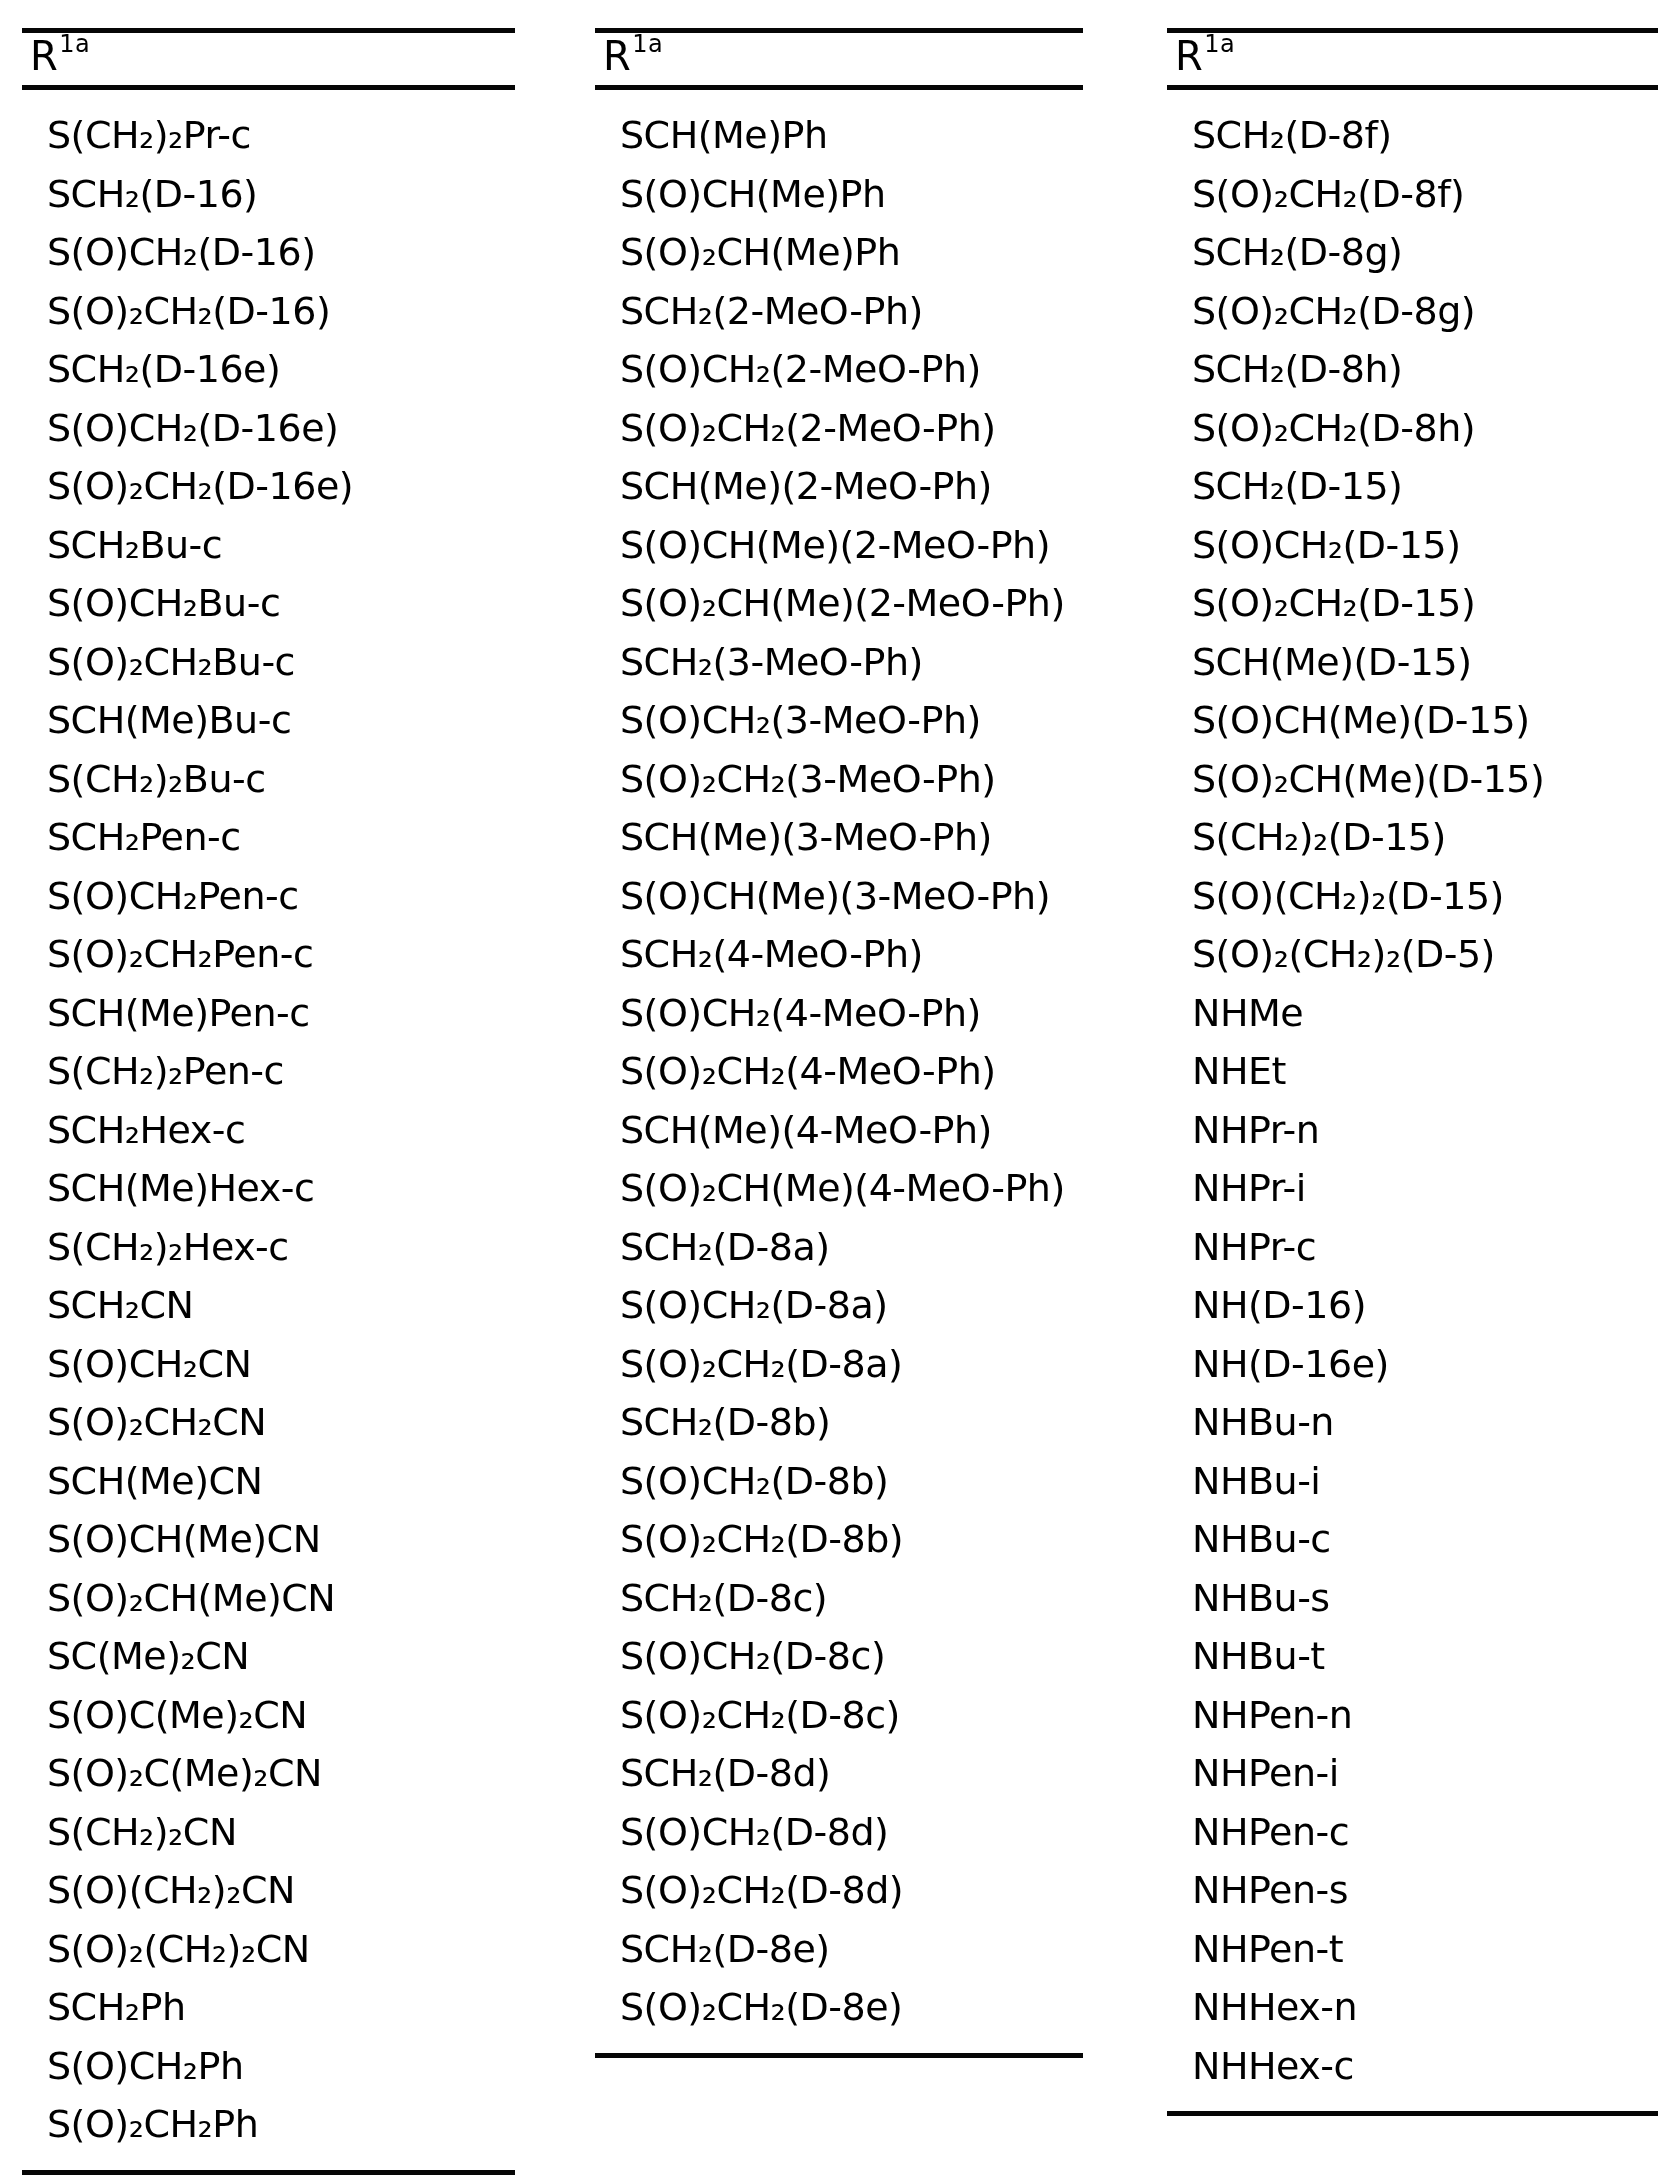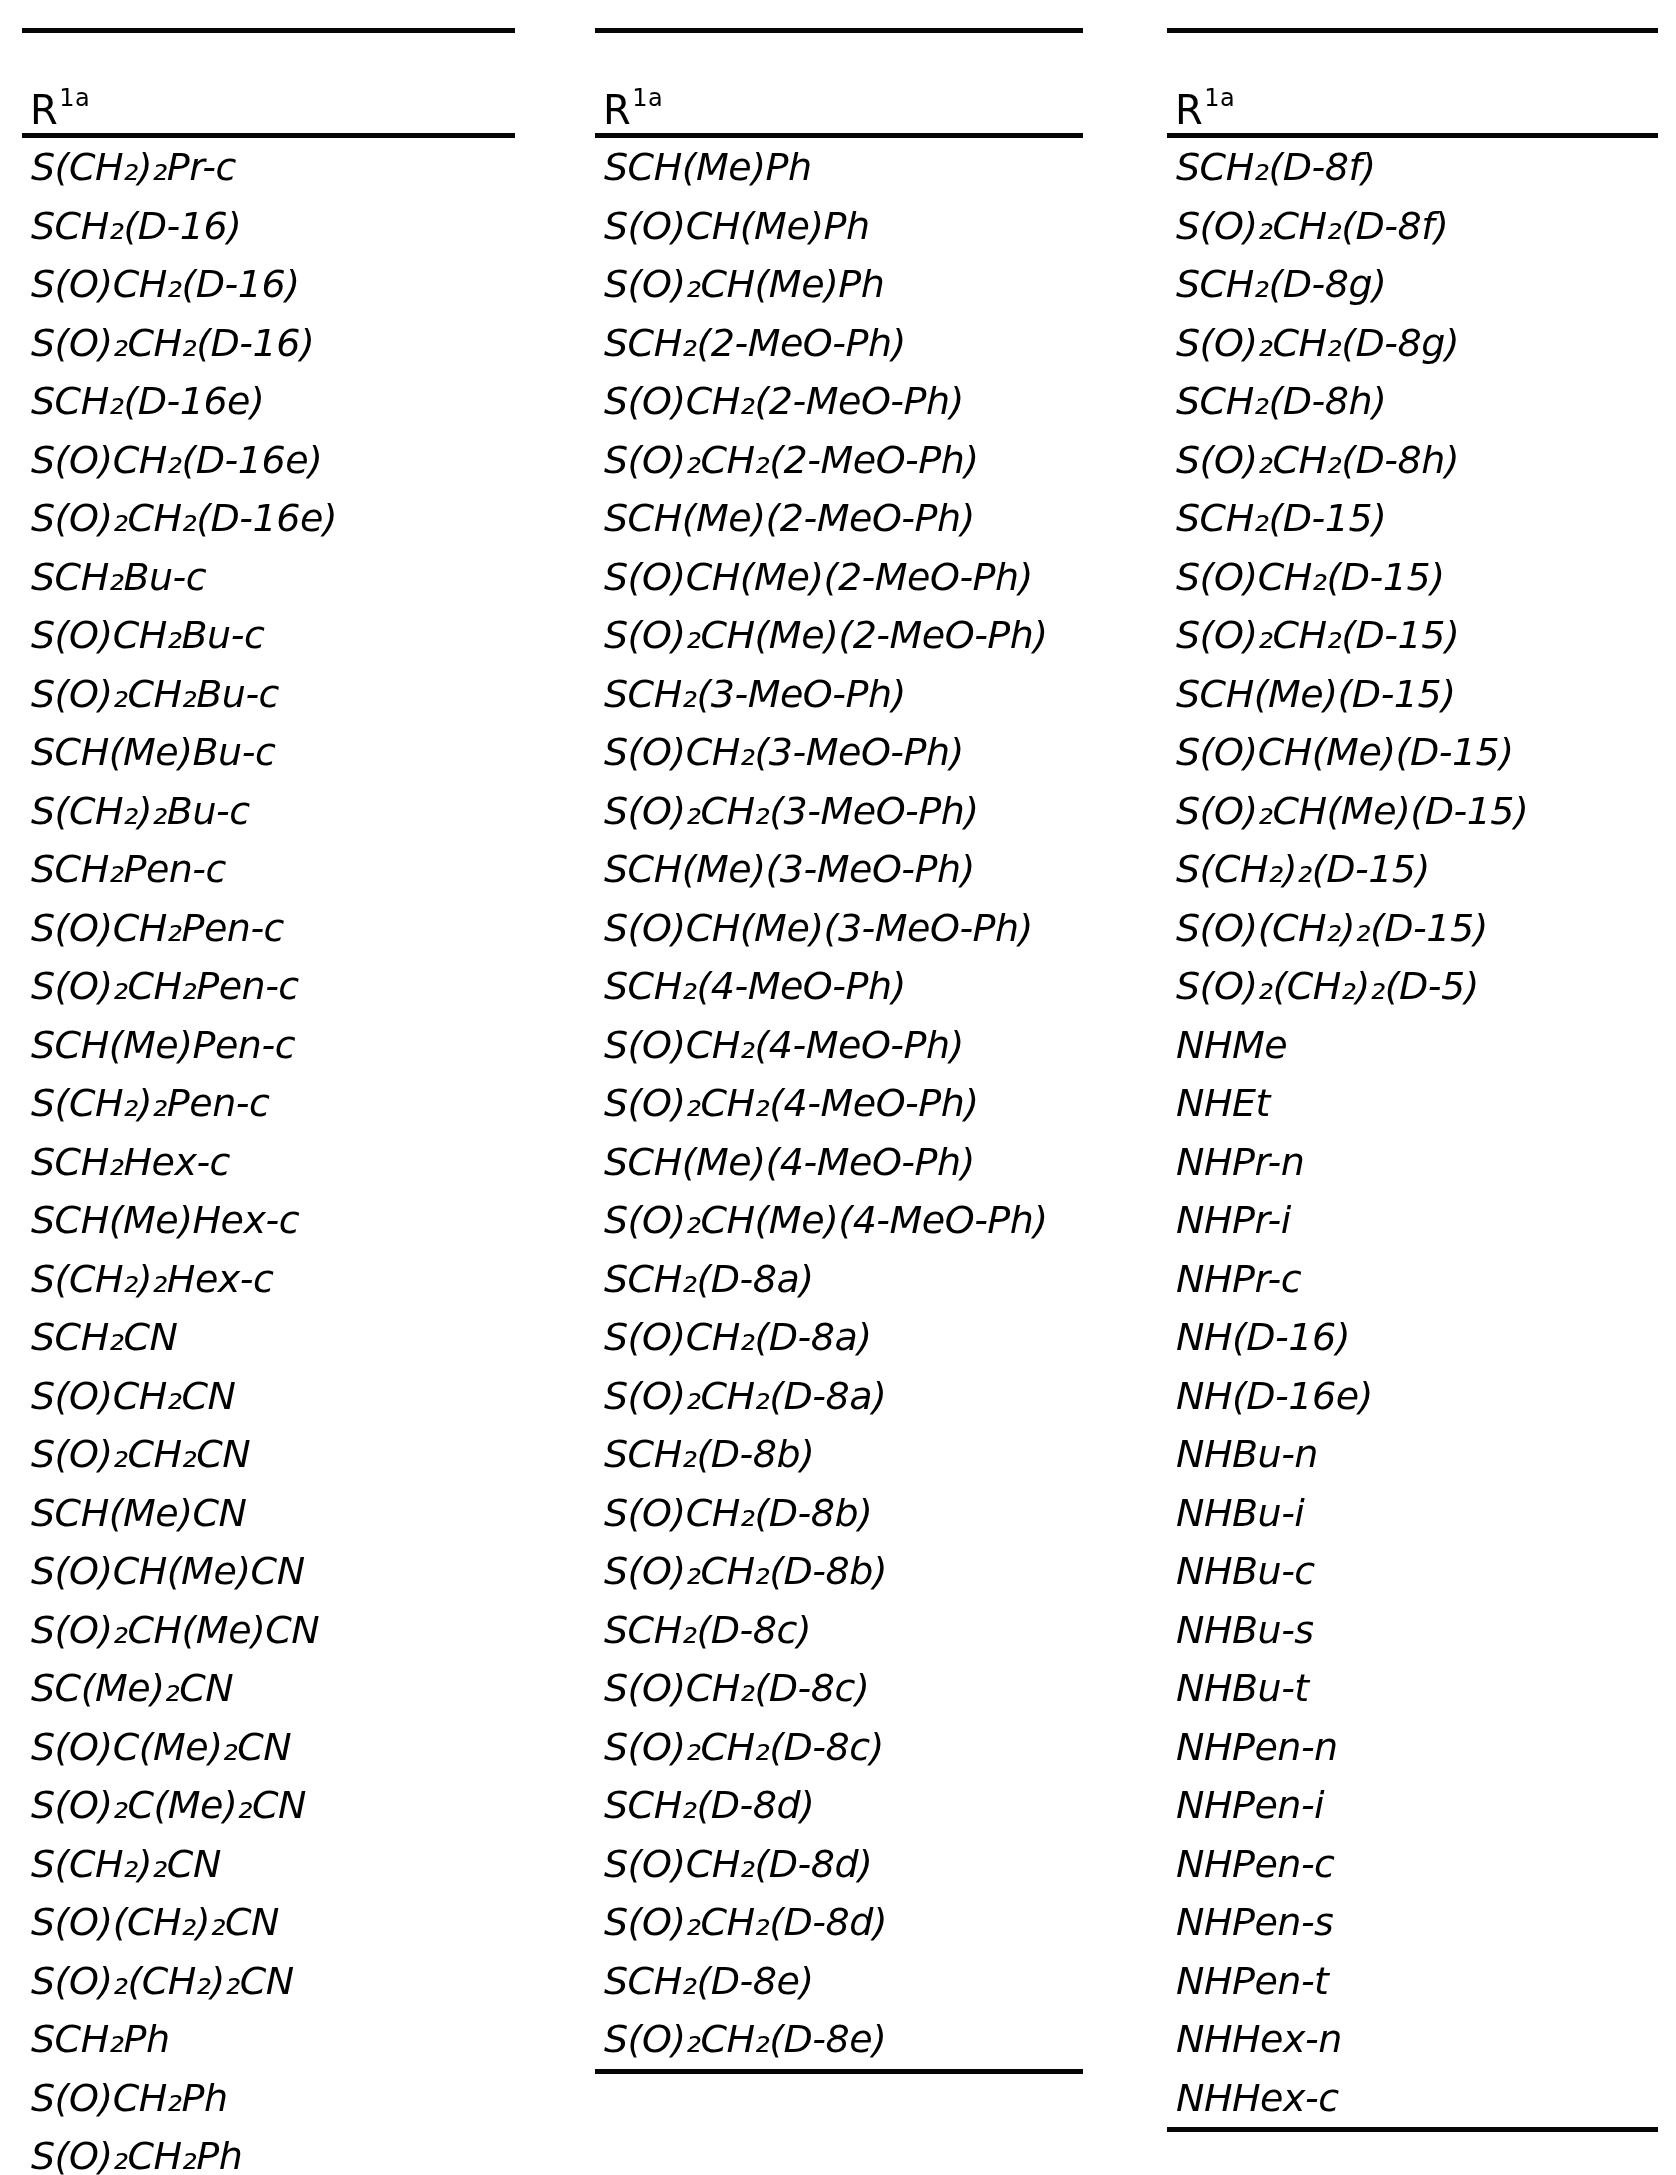--- a/index.html
+++ b/index.html
@@ -23,37 +23,35 @@
   .col-1 { left: 595px;  width: 488px; }
   .col-2 { left: 1167px; width: 491px; }
 
   .rule {
     height: 5px;
     background: #060606;
   }
   .header-row {
     height: 52px;
     display: flex;
-    align-items: flex-end;
+    align-items: flex-start;
     padding-left: 8px;
     font-size: 40px;
     letter-spacing: 0.5px;
-    margin-top: 48px;
   }
   .header-row sup {
     font-size: 24px;
     position: relative;
     top: -4px;
     left: 1px;
   }
   ul.entries {
     list-style: none;
-    margin: 0;
+    margin: 16px;
     padding: 0;
-    font-style: italic;
   }
   li.entry {
     height: 58.5px;
     display: flex;
     align-items: center;
     padding-left: 9px;
     font-size: 38px;
     letter-spacing: -0.5px;
     white-space: nowrap;
   }

